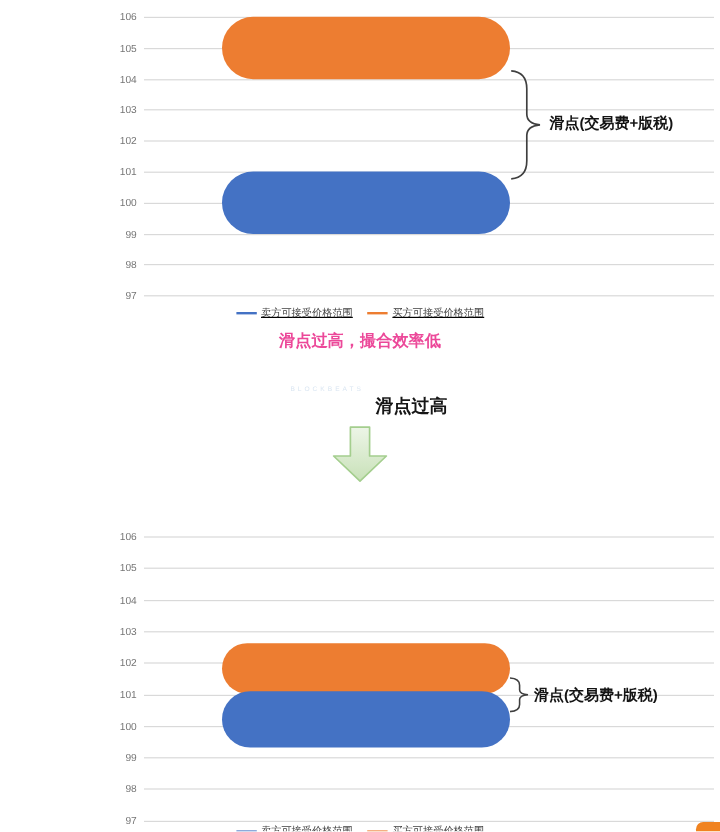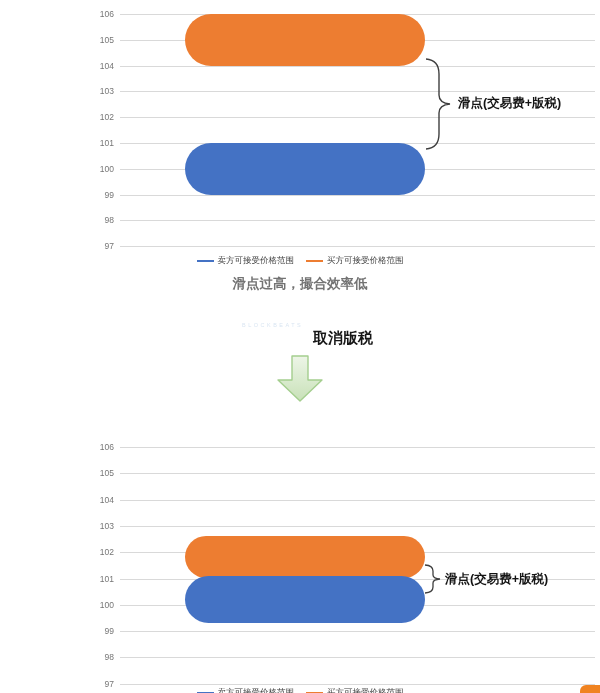--- a/index.html
+++ b/index.html
@@ -15,26 +15,26 @@
   }
   .range-pill{position:absolute;border-radius:999px;}
   .brace{position:absolute;}
   .annotation-label{
     position:absolute;font-size:12.5px;font-weight:600;color:#141414;white-space:nowrap;
   }
   .legend{
     position:absolute;left:0;right:0;display:flex;justify-content:center;
     align-items:center;gap:12px;
   }
-  .legend-item{display:flex;align-items:center;gap:4px;}
+  .legend-item{display:flex;align-items:center;gap:4px;text-decoration:underline;}
   .legend-marker{width:17px;height:2.5px;display:inline-block;}
   .legend-label{font-size:8.5px;color:#3f3f3f;}
   .caption{
     position:absolute;left:0;right:0;text-align:center;
-    font-size:13.5px;font-weight:600;color:#737373;
+    font-size:13.5px;font-weight:600;color:#ec4899;
   }
   .transition-label{
     position:absolute;font-size:15px;font-weight:600;color:#161616;white-space:nowrap;
   }
   .watermark{position:absolute;opacity:.55;color:#b9cfe6;}
   .wm-row{display:flex;align-items:center;gap:5px;}
   .wm-icon{
     width:20px;height:20px;
     background-image:radial-gradient(currentColor 35%, transparent 40%);
     background-size:7px 7px;
@@ -91,21 +91,21 @@
       <span class="legend-label">买方可接受价格范围</span>
     </div>
   </div>
 
   <div class="caption" style="top:275px">滑点过高，撮合效率低</div>
 
   <div class="watermark" style="left:242px;top:320px">
     <div class="wm-en">BLOCKBEATS</div>
   </div>
 
-  <div class="transition-label" style="left:313px;top:329px">取消版税</div>
+  <div class="transition-label" style="left:313px;top:329px">滑点过高</div>
 
   <svg class="arrow-svg" style="left:270px;top:355px" width="60" height="48" viewBox="0 0 60 48">
     <defs>
       <linearGradient id="arrowGrad" x1="0" y1="0" x2="0" y2="1">
         <stop offset="0" stop-color="#EDF5E7"></stop>
         <stop offset="1" stop-color="#C8E1B8"></stop>
       </linearGradient>
     </defs>
     <polygon points="22,1 38,1 38,25 52,25 30,46 8,25 22,25" fill="url(#arrowGrad)" stroke="#A4CE8E" stroke-width="1.4" stroke-linejoin="round"></polygon>
   </svg>

